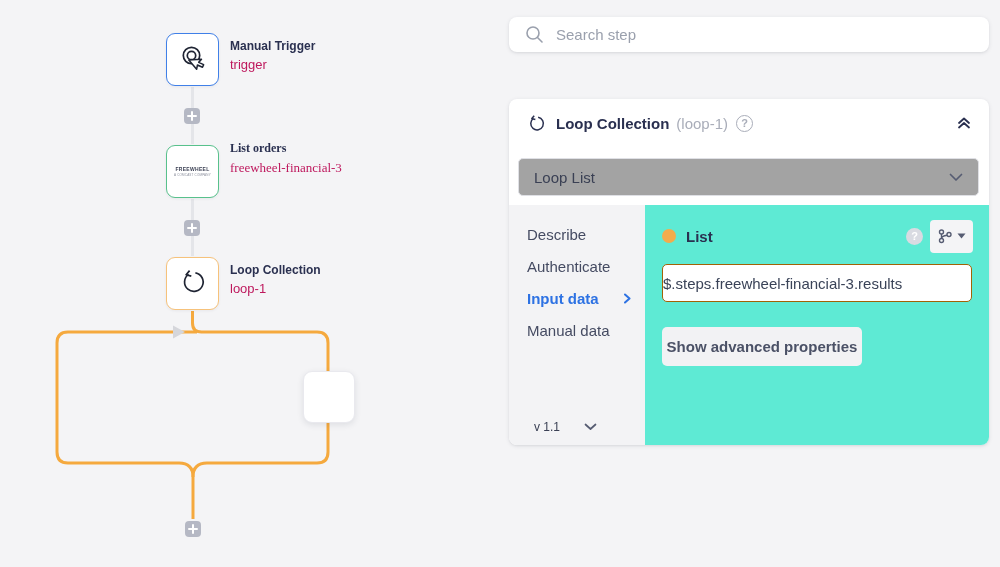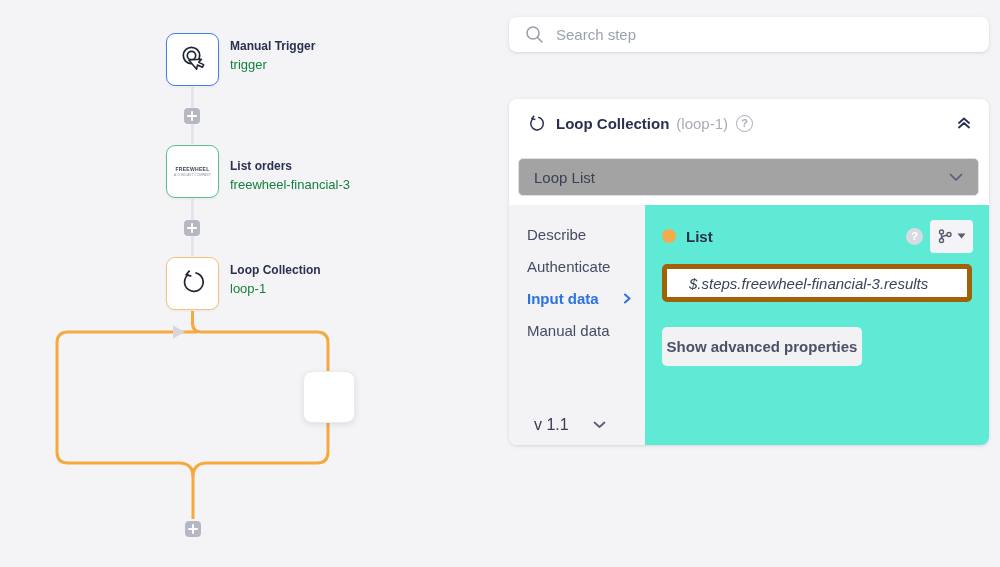--- a/index.html
+++ b/index.html
@@ -16,22 +16,22 @@
   .node.connector { left:166px; top:145px; border-color:#58c18c; }
   .node.loop { left:166px; top:257px; border-color:#f6c27b; }
   .node.empty-slot { left:303px; top:371px; width:52px; height:52px; border:1px solid #e9e9ee;
           box-shadow:0 2px 6px rgba(30,35,60,.10); }
 
   .freewheel-logo { font-size:5px; font-weight:700; letter-spacing:.3px; color:#3a3f52; text-align:center; line-height:1.6; }
   .freewheel-logo .sub { display:block; font-size:3px; font-weight:400; color:#8a8e9c; letter-spacing:.2px; }
 
   .node-label { position:absolute; left:230px; z-index:2; }
   .node-label .title { font-size:12px; font-weight:700; color:#2a3050; }
-  .node-label .subtitle { font-size:13px; color:#15803d; margin-top:4px; }
-  .nl-1 { top:39px; } .nl-2 { top:159px; } .nl-3 { top:263px; }
+  .node-label .subtitle { font-size:13px; color:#be185d; margin-top:4px; }
+  .nl-1 { top:39px; } .nl-2 { top:141px;font-family:Liberation Serif, serif; } .nl-3 { top:263px; }
 
   .plus-btn { position:absolute; width:16px; height:16px; background:#b5b8c4; border-radius:4px;
               z-index:3; cursor:pointer; }
   .plus-btn::before, .plus-btn::after { content:""; position:absolute; background:#fff; border-radius:1px; }
   .plus-btn::before { left:3px; top:7px; width:10px; height:2px; }
   .plus-btn::after  { left:7px; top:3px; width:2px; height:10px; }
   .pb-1 { left:184px; top:108px; } .pb-2 { left:184px; top:220px; } .pb-3 { left:185px; top:521px; }
 
   
   .card { position:absolute; background:#fff; border-radius:8px;
@@ -57,35 +57,35 @@
   .op-select svg { margin-left:auto; }
 
   .panel-body { position:absolute; left:0; right:0; top:106px; bottom:0; display:flex; }
   .tabs-col { width:136px; background:#f3f3f5; border-radius:0 0 0 8px; position:relative; padding-top:13px; }
   .tab-item { height:32px; display:flex; align-items:center; padding:0 14px 0 18px; font-size:15px;
               color:#454b62; cursor:pointer; }
   .tab-item.active { color:#2d72e3; font-weight:700; }
   .tab-item .tab-chevron { margin-left:auto; display:none; }
   .tab-item.active .tab-chevron { display:flex; }
   .version-row { position:absolute; left:25px; bottom:11px; display:flex; align-items:center; gap:24px;
-                 font-size:16px; color:#3a4054; cursor:pointer;text-align:center; }
+                 font-size:12px; color:#3a4054; cursor:pointer;text-align:center; }
 
   .content-col { flex:1; background:#5eead4; border-radius:0 0 8px 0; position:relative; padding:16px 16px 0 17px; }
   .field-row { display:flex; align-items:center; height:30px; }
   .dot { width:14px; height:14px; border-radius:50%; background:#f2ac4c; }
   .field-label { font-size:15px; font-weight:700; color:#2a3050; margin-left:10px; }
   .field-tools { margin-left:auto; display:flex; align-items:center; gap:7px; }
   .help-filled { width:17px; height:17px; border-radius:50%; background:#d9dbe2; color:#fff; font-size:11px;
                  font-weight:700; display:flex; align-items:center; justify-content:center; cursor:pointer; }
   .mapper-btn { width:43px; height:33px; background:#f4f4f6; border-radius:4px; display:flex; align-items:center;
                 justify-content:center; gap:4px; cursor:pointer; }
 
-  .jsonpath-input { margin-top:13px; width:310px; height:38px; border:5px solid #a16207; border-radius:5px;
-                    padding:0 22px; font-size:15px; color:#3a4358; font-family:"Liberation Sans", sans-serif;
-                    outline:none; display:block; background:#fff;font-style:italic; }
+  .jsonpath-input { margin-top:13px; width:310px; height:38px; border:1px solid #a16207; border-radius:5px;
+                    padding:0 0; font-size:15px; color:#3a4358; font-family:"Liberation Sans", sans-serif;
+                    outline:none; display:block; background:#fff; }
   .advanced-btn { margin-top:25px; width:200px; height:39px; background:#f2f2f4; border:none; border-radius:5px;
                   font-size:15px; font-weight:700; color:#4b5166; cursor:pointer;
                   font-family:"Liberation Sans", sans-serif; }
 </style>
 </head>
 <body>
 
 <svg id="wire-layer" width="1000" height="567">
   <path d="M192.5 87 V144" stroke="#e4e5e9" stroke-width="3" fill="none"></path>
   <path d="M192.5 199 V256" stroke="#e4e5e9" stroke-width="3" fill="none"></path>

